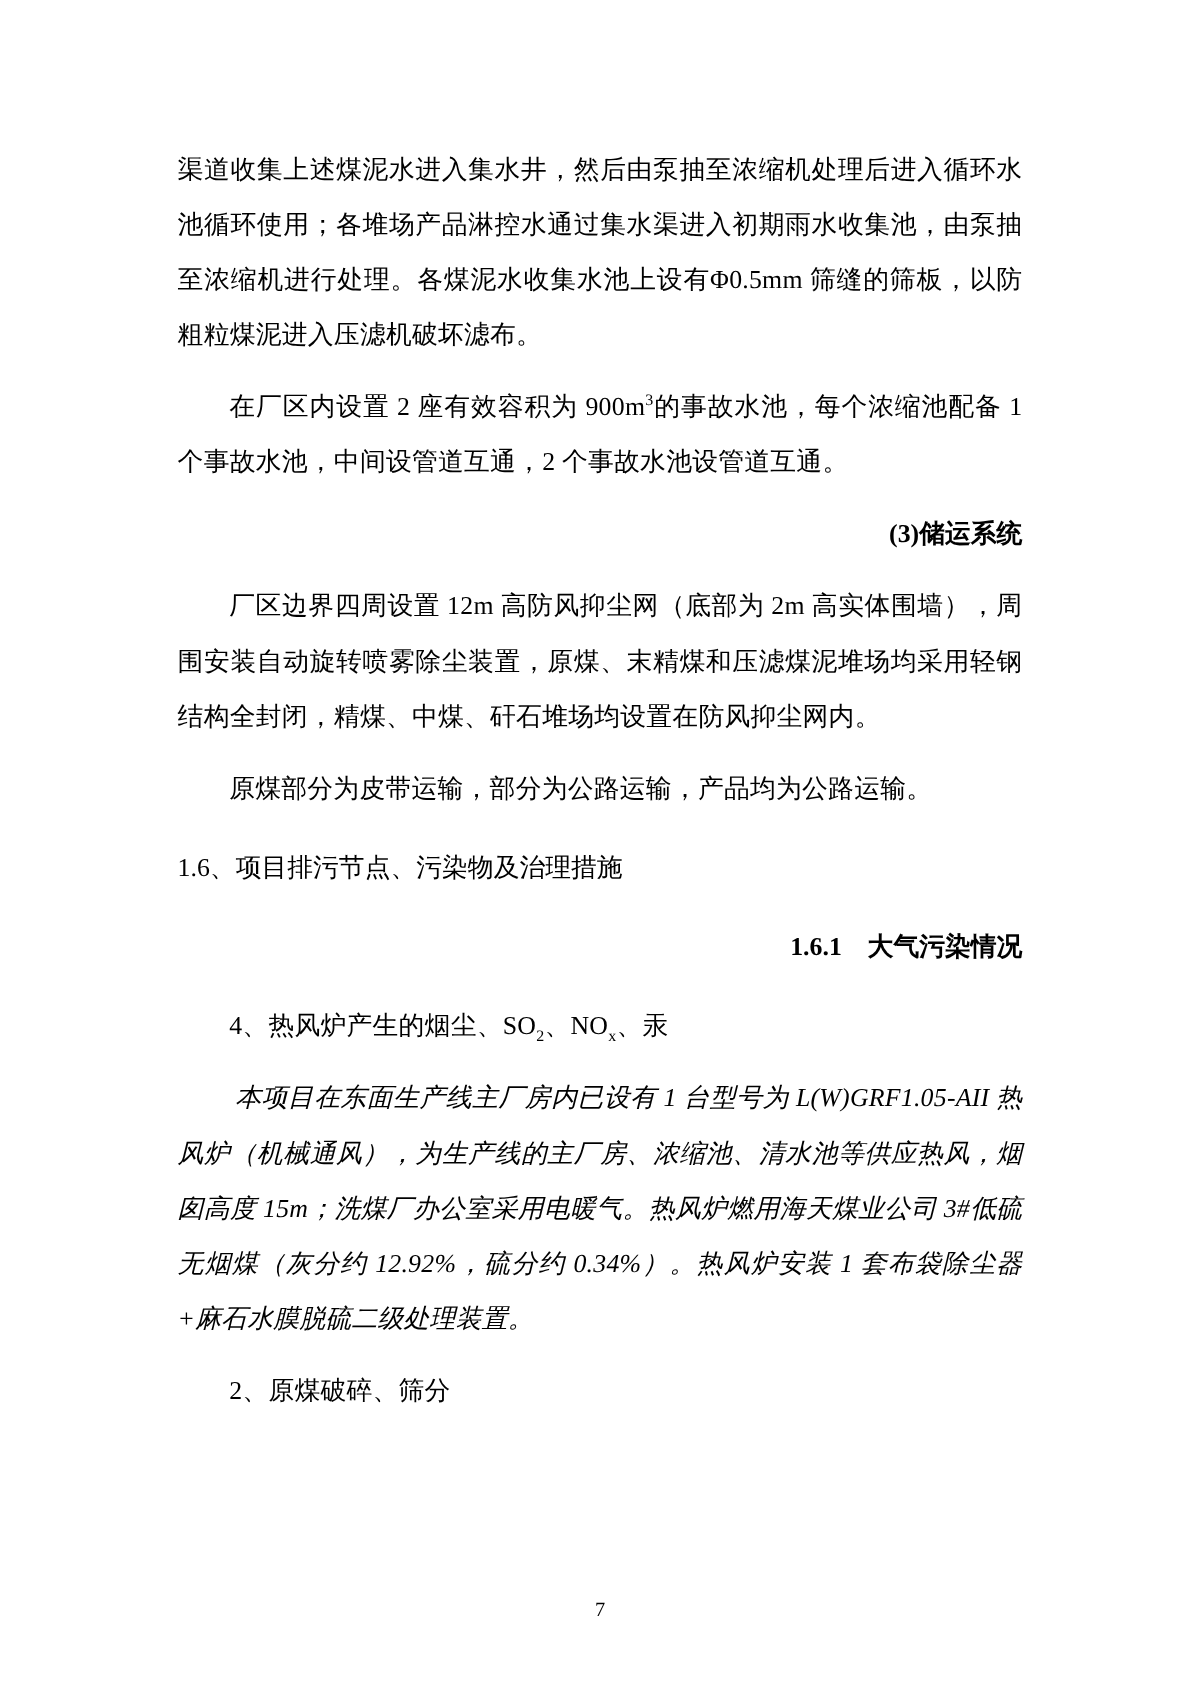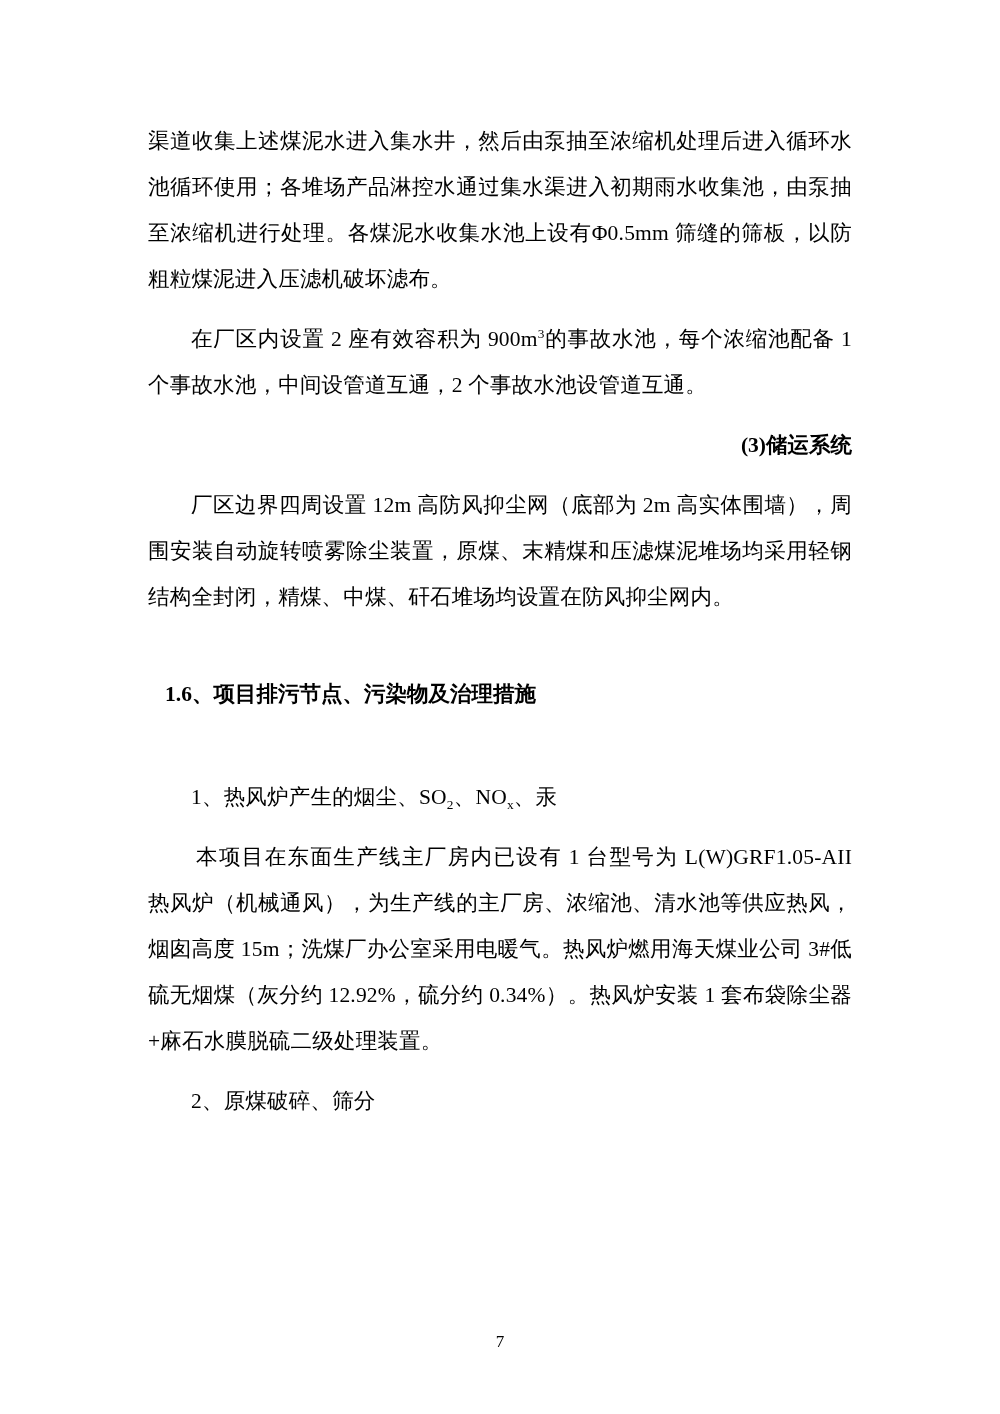--- a/index.html
+++ b/index.html
@@ -28,26 +28,27 @@
     text-align: justify;
     text-justify: inter-ideograph;
     margin: 0 0 0 0;
     letter-spacing: 0.2px;
   }
   .indent {
     text-indent: 43px;
   }
   .indent-half {
     text-indent: 48px;
+    font-style: italic;
   }
   .heading {
     font-size: 21.5px;
     line-height: 46px;
-    font-weight: bold;
-    margin: 17px;
+    font-weight: normal;
+    margin: 0;
   }
   .sub-heading {
     font-size: 21.5px;
     line-height: 46px;
     font-weight: bold;
     margin: 0;
     text-indent: 43px;
     text-align: right;
   }
   .gap-sm { height: 14px; }
@@ -86,31 +87,33 @@
   <div class="gap-sm"></div>
 
   <p class="sub-heading">(3)储运系统</p>
 
   <div class="gap-sm"></div>
 
   <p class="para indent">厂区边界四周设置 12m 高防风抑尘网（底部为 2m 高实体围墙），周围安装自动旋转喷雾除尘装置，原煤、末精煤和压滤煤泥堆场均采用轻钢结构全封闭，精煤、中煤、矸石堆场均设置在防风抑尘网内。</p>
 
   <div class="gap-sm"></div>
 
+  <p class="para indent">原煤部分为皮带运输，部分为公路运输，产品均为公路运输。</p>
 
   <div class="gap-md"></div>
 
   <p class="heading">1.6、项目排污节点、污染物及治理措施</p>
 
   <div class="gap-md"></div>
 
+  <p class="sub-heading">1.6.1　大气污染情况</p>
 
   <div class="gap-md"></div>
 
-  <p class="para indent"><span>1、热风炉产生的烟尘、SO</span><sub>2</sub><span>、NO</span><sub>x</sub><span>、汞</span></p>
+  <p class="para indent"><span>4、热风炉产生的烟尘、SO</span><sub>2</sub><span>、NO</span><sub>x</sub><span>、汞</span></p>
 
   <div class="gap-sm"></div>
 
   <p class="para indent-half">本项目在东面生产线主厂房内已设有 1 台型号为 L(W)GRF1.05-AII 热风炉（机械通风），为生产线的主厂房、浓缩池、清水池等供应热风，烟囱高度 15m；洗煤厂办公室采用电暖气。热风炉燃用海天煤业公司 3#低硫无烟煤（灰分约 12.92%，硫分约 0.34%）。热风炉安装 1 套布袋除尘器+麻石水膜脱硫二级处理装置。</p>
 
   <div class="gap-sm"></div>
 
   <p class="para indent">2、原煤破碎、筛分</p>
 
 </div>

